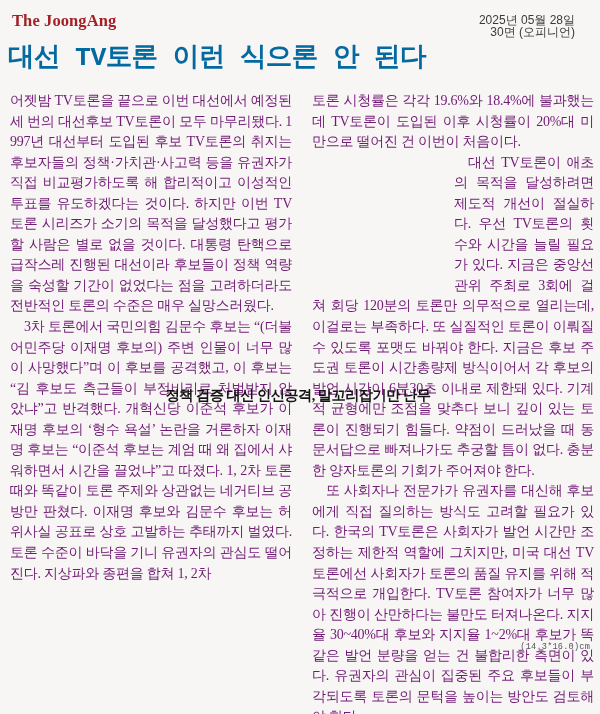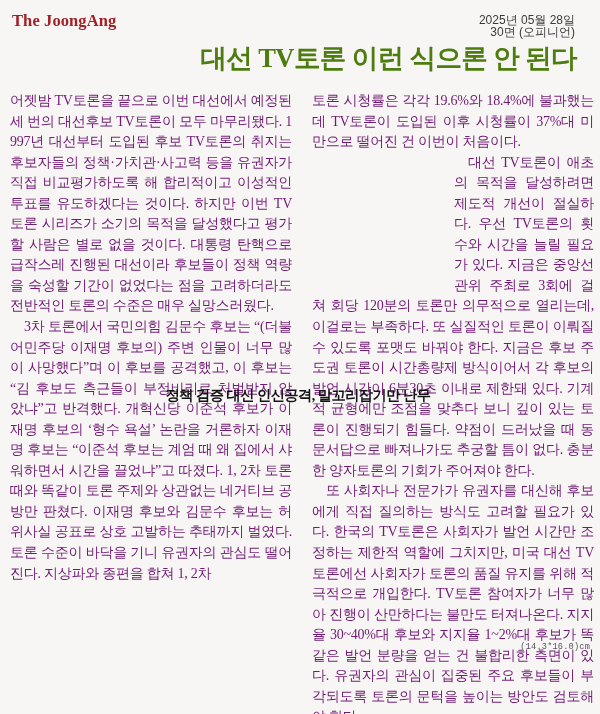--- a/index.html
+++ b/index.html
@@ -49,27 +49,27 @@
     font-family: "Liberation Sans", "DejaVu Sans", sans-serif;
     font-size: 12px;
     line-height: 11.5px;
     color: #3a3a3c;
     margin-top: 9px;
   }
   .issue-meta div { white-space: nowrap; }
 
   
   .headline {
-    text-align: right;
-    font-family: Liberation Serif, serif;
+    text-align: left;
+    font-family: Liberation Mono, monospace;
     font-weight: bold;
     font-size: 26.5px;
     line-height: 32px;
     letter-spacing: -0.6px;
-    color: #4d7c0f;
+    color: #0369a1;
     margin: 2px 0 0 0;
     white-space: nowrap;
   }
 
   
   .columns {
     position: relative;
     margin-top: 17px;
     height: 630px;
   }
@@ -152,21 +152,21 @@
   <h1 class="headline">대선 TV토론 이런 식으론 안 된다</h1>
 
   <div class="columns">
 
     <div class="col col-left">
       <p>어젯밤 TV토론을 끝으로 이번 대선에서 예정된 세 번의 대선후보 TV토론이 모두 마무리됐다. 1997년 대선부터 도입된 후보 TV토론의 취지는 후보자들의 정책·가치관·사고력 등을 유권자가 직접 비교평가하도록 해 합리적이고 이성적인 투표를 유도하겠다는 것이다. 하지만 이번 TV토론 시리즈가 소기의 목적을 달성했다고 평가할 사람은 별로 없을 것이다. 대통령 탄핵으로 급작스레 진행된 대선이라 후보들이 정책 역량을 숙성할 기간이 없었다는 점을 고려하더라도 전반적인 토론의 수준은 매우 실망스러웠다.</p>
       <p>3차 토론에서 국민의힘 김문수 후보는 “(더불어민주당 이재명 후보의) 주변 인물이 너무 많이 사망했다”며 이 후보를 공격했고, 이 후보는 “김 후보도 측근들이 부정비리로 처벌받지 않았냐”고 반격했다. 개혁신당 이준석 후보가 이재명 후보의 ‘형수 욕설’ 논란을 거론하자 이재명 후보는 “이준석 후보는 계엄 때 왜 집에서 샤워하면서 시간을 끌었냐”고 따졌다. 1, 2차 토론 때와 똑같이 토론 주제와 상관없는 네거티브 공방만 판쳤다. 이재명 후보와 김문수 후보는 허위사실 공표로 상호 고발하는 추태까지 벌였다. 토론 수준이 바닥을 기니 유권자의 관심도 떨어진다. 지상파와 종편을 합쳐 1, 2차</p>
     </div>
 
     <div class="col col-right">
-      <p>토론 시청률은 각각 19.6%와 18.4%에 불과했는데 TV토론이 도입된 이후 시청률이 37%대 미만으로 떨어진 건 이번이 처음이다.</p>
+      <p>토론 시청률은 각각 19.6%와 18.4%에 불과했는데 TV토론이 도입된 이후 시청률이 20%대 미만으로 떨어진 건 이번이 처음이다.</p>
       <p><span class="quote-gap-right"></span>대선 TV토론이 애초의 목적을 달성하려면 제도적 개선이 절실하다. 우선 TV토론의 횟수와 시간을 늘릴 필요가 있다. 지금은 중앙선관위 주최로 3회에 걸쳐 회당 120분의 토론만 의무적으로 열리는데, 이걸로는 부족하다. 또 실질적인 토론이 이뤄질 수 있도록 포맷도 바꿔야 한다. 지금은 후보 주도권 토론이 시간총량제 방식이어서 각 후보의 발언 시간이 6분30초 이내로 제한돼 있다. 기계적 균형에만 조점을 맞추다 보니 깊이 있는 토론이 진행되기 힘들다. 약점이 드러났을 때 동문서답으로 빠져나가도 추궁할 틈이 없다. 충분한 양자토론의 기회가 주어져야 한다.</p>
       <p>또 사회자나 전문가가 유권자를 대신해 후보에게 직접 질의하는 방식도 고려할 필요가 있다. 한국의 TV토론은 사회자가 발언 시간만 조정하는 제한적 역할에 그치지만, 미국 대선 TV토론에선 사회자가 토론의 품질 유지를 위해 적극적으로 개입한다. TV토론 참여자가 너무 많아 진행이 산만하다는 불만도 터져나온다. 지지율 30~40%대 후보와 지지율 1~2%대 후보가 똑같은 발언 분량을 얻는 건 불합리한 측면이 있다. 유권자의 관심이 집중된 주요 후보들이 부각되도록 토론의 문턱을 높이는 방안도 검토해야 한다.</p>
     </div>
 
   </div>
 
   <div class="pullquote">
     <div>정책 검증 대신 인신공격, 말꼬리잡기만 난무</div>
   </div>
 

